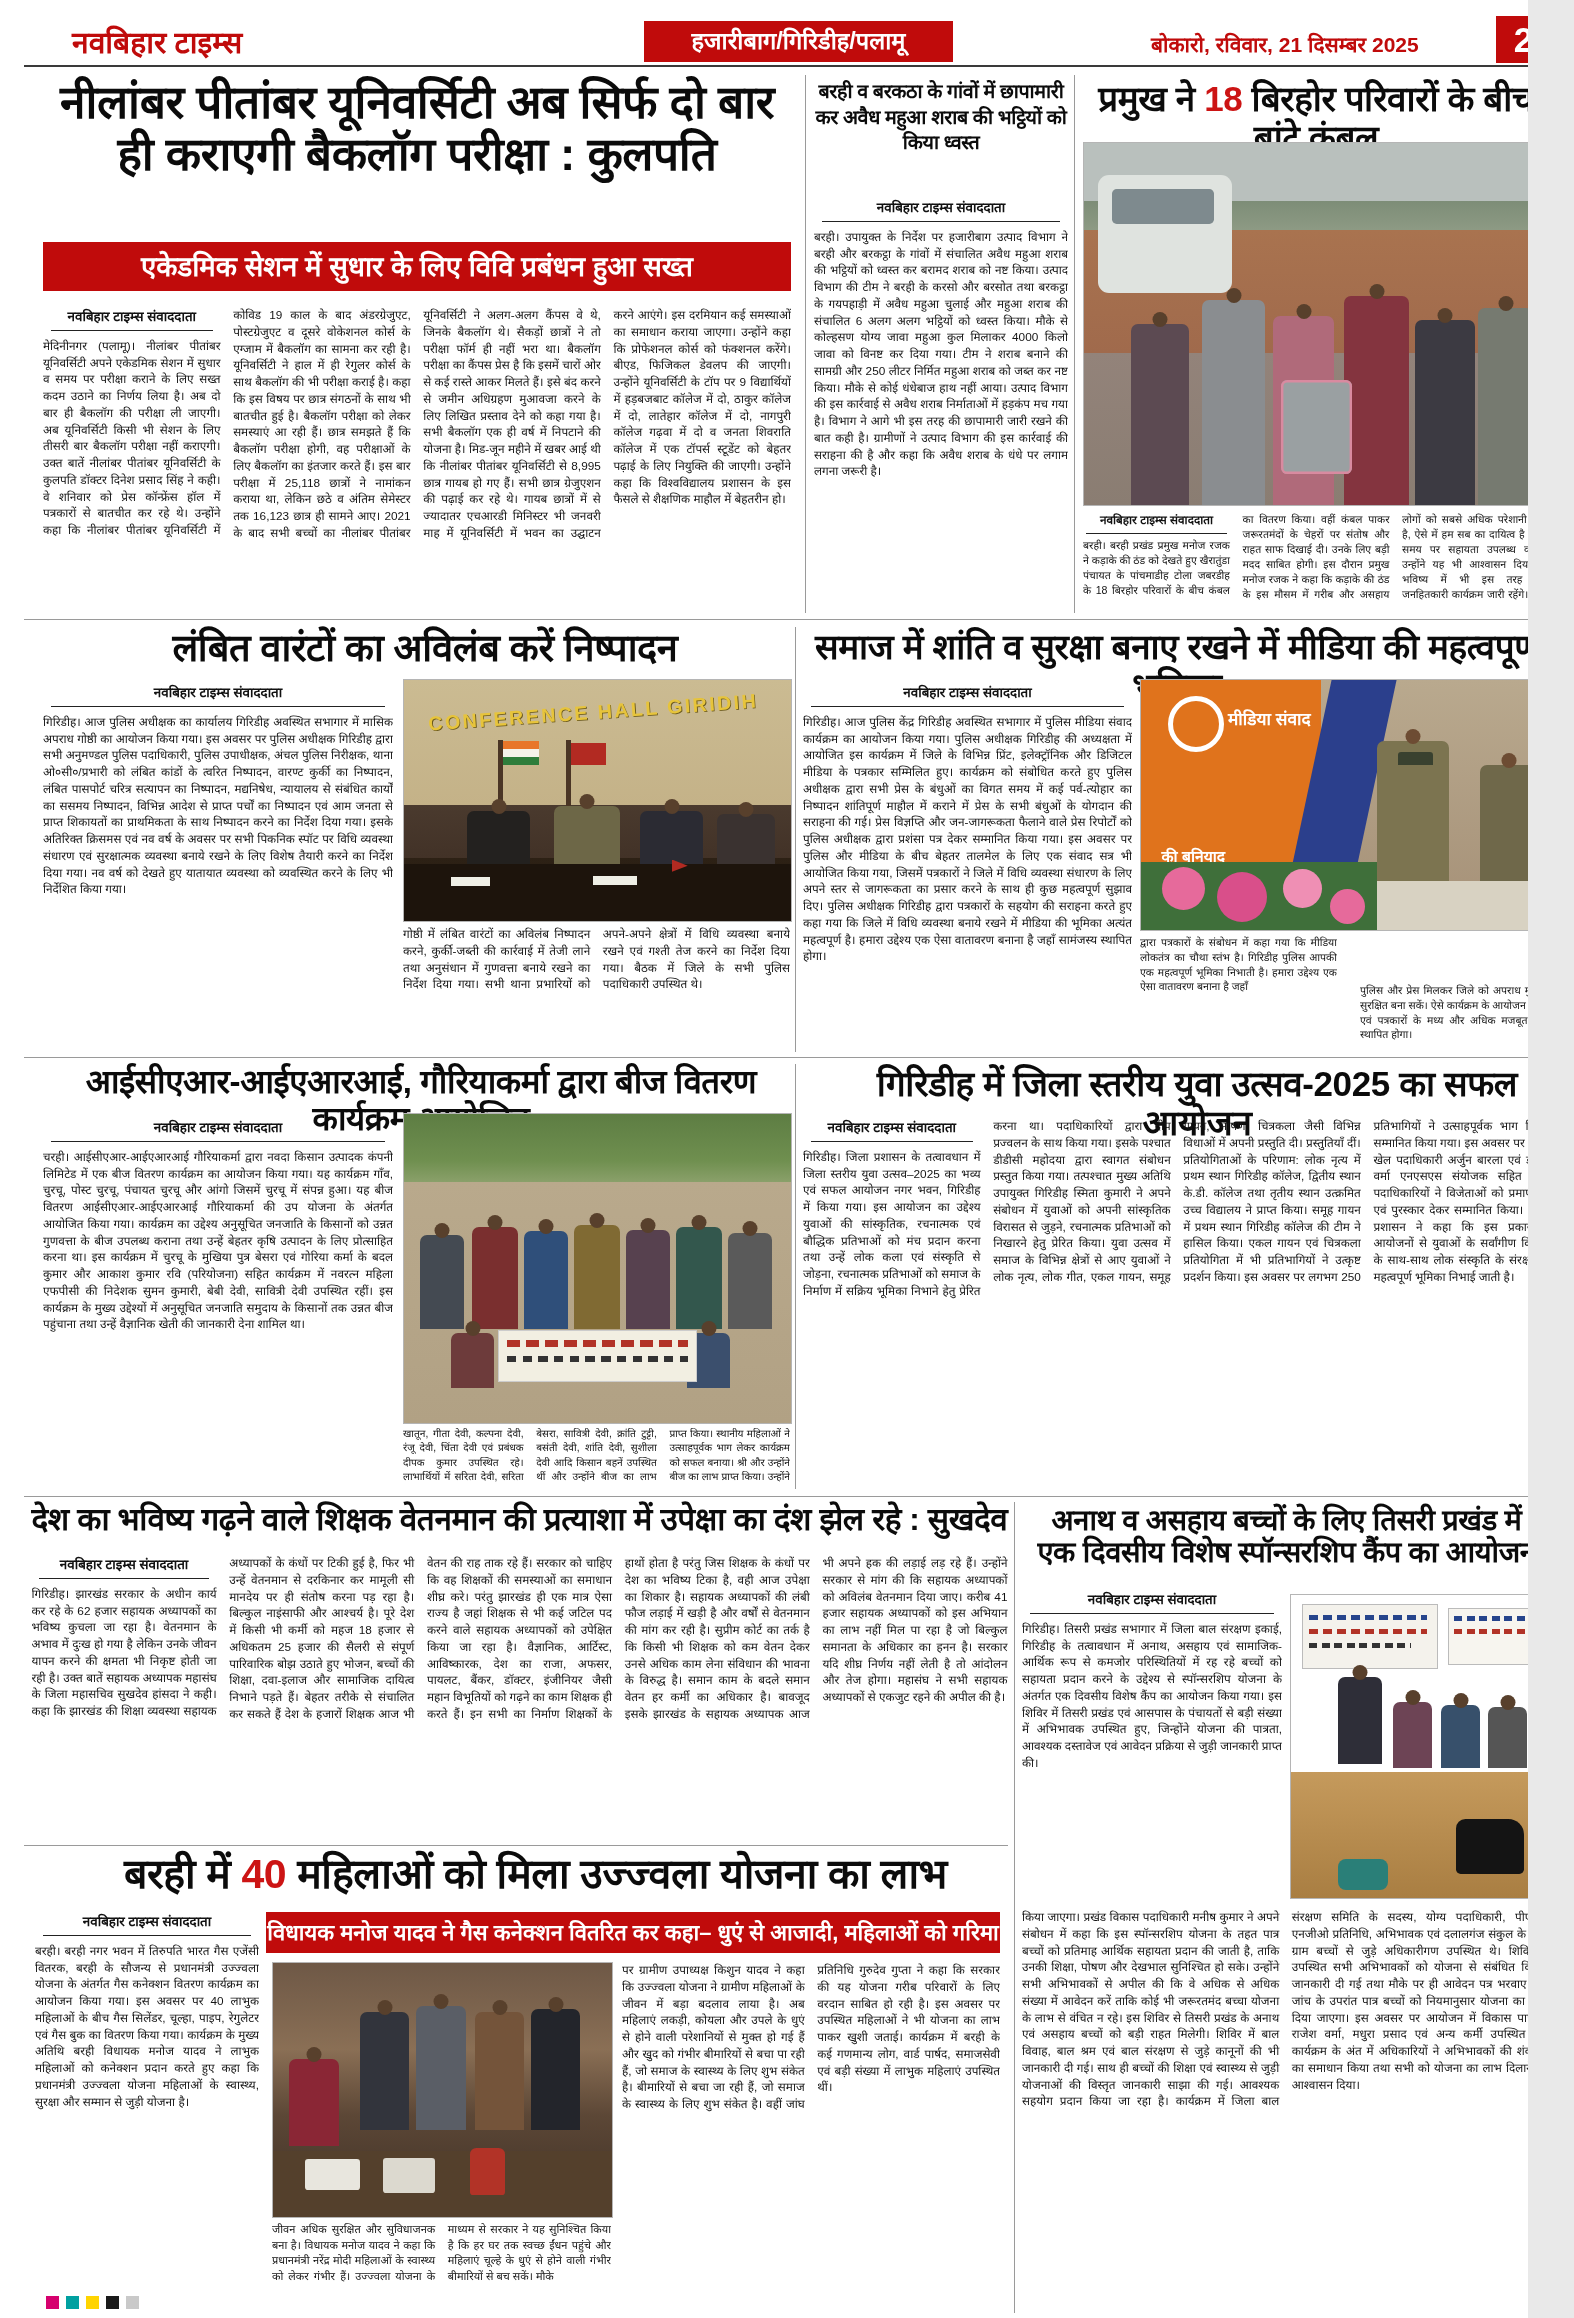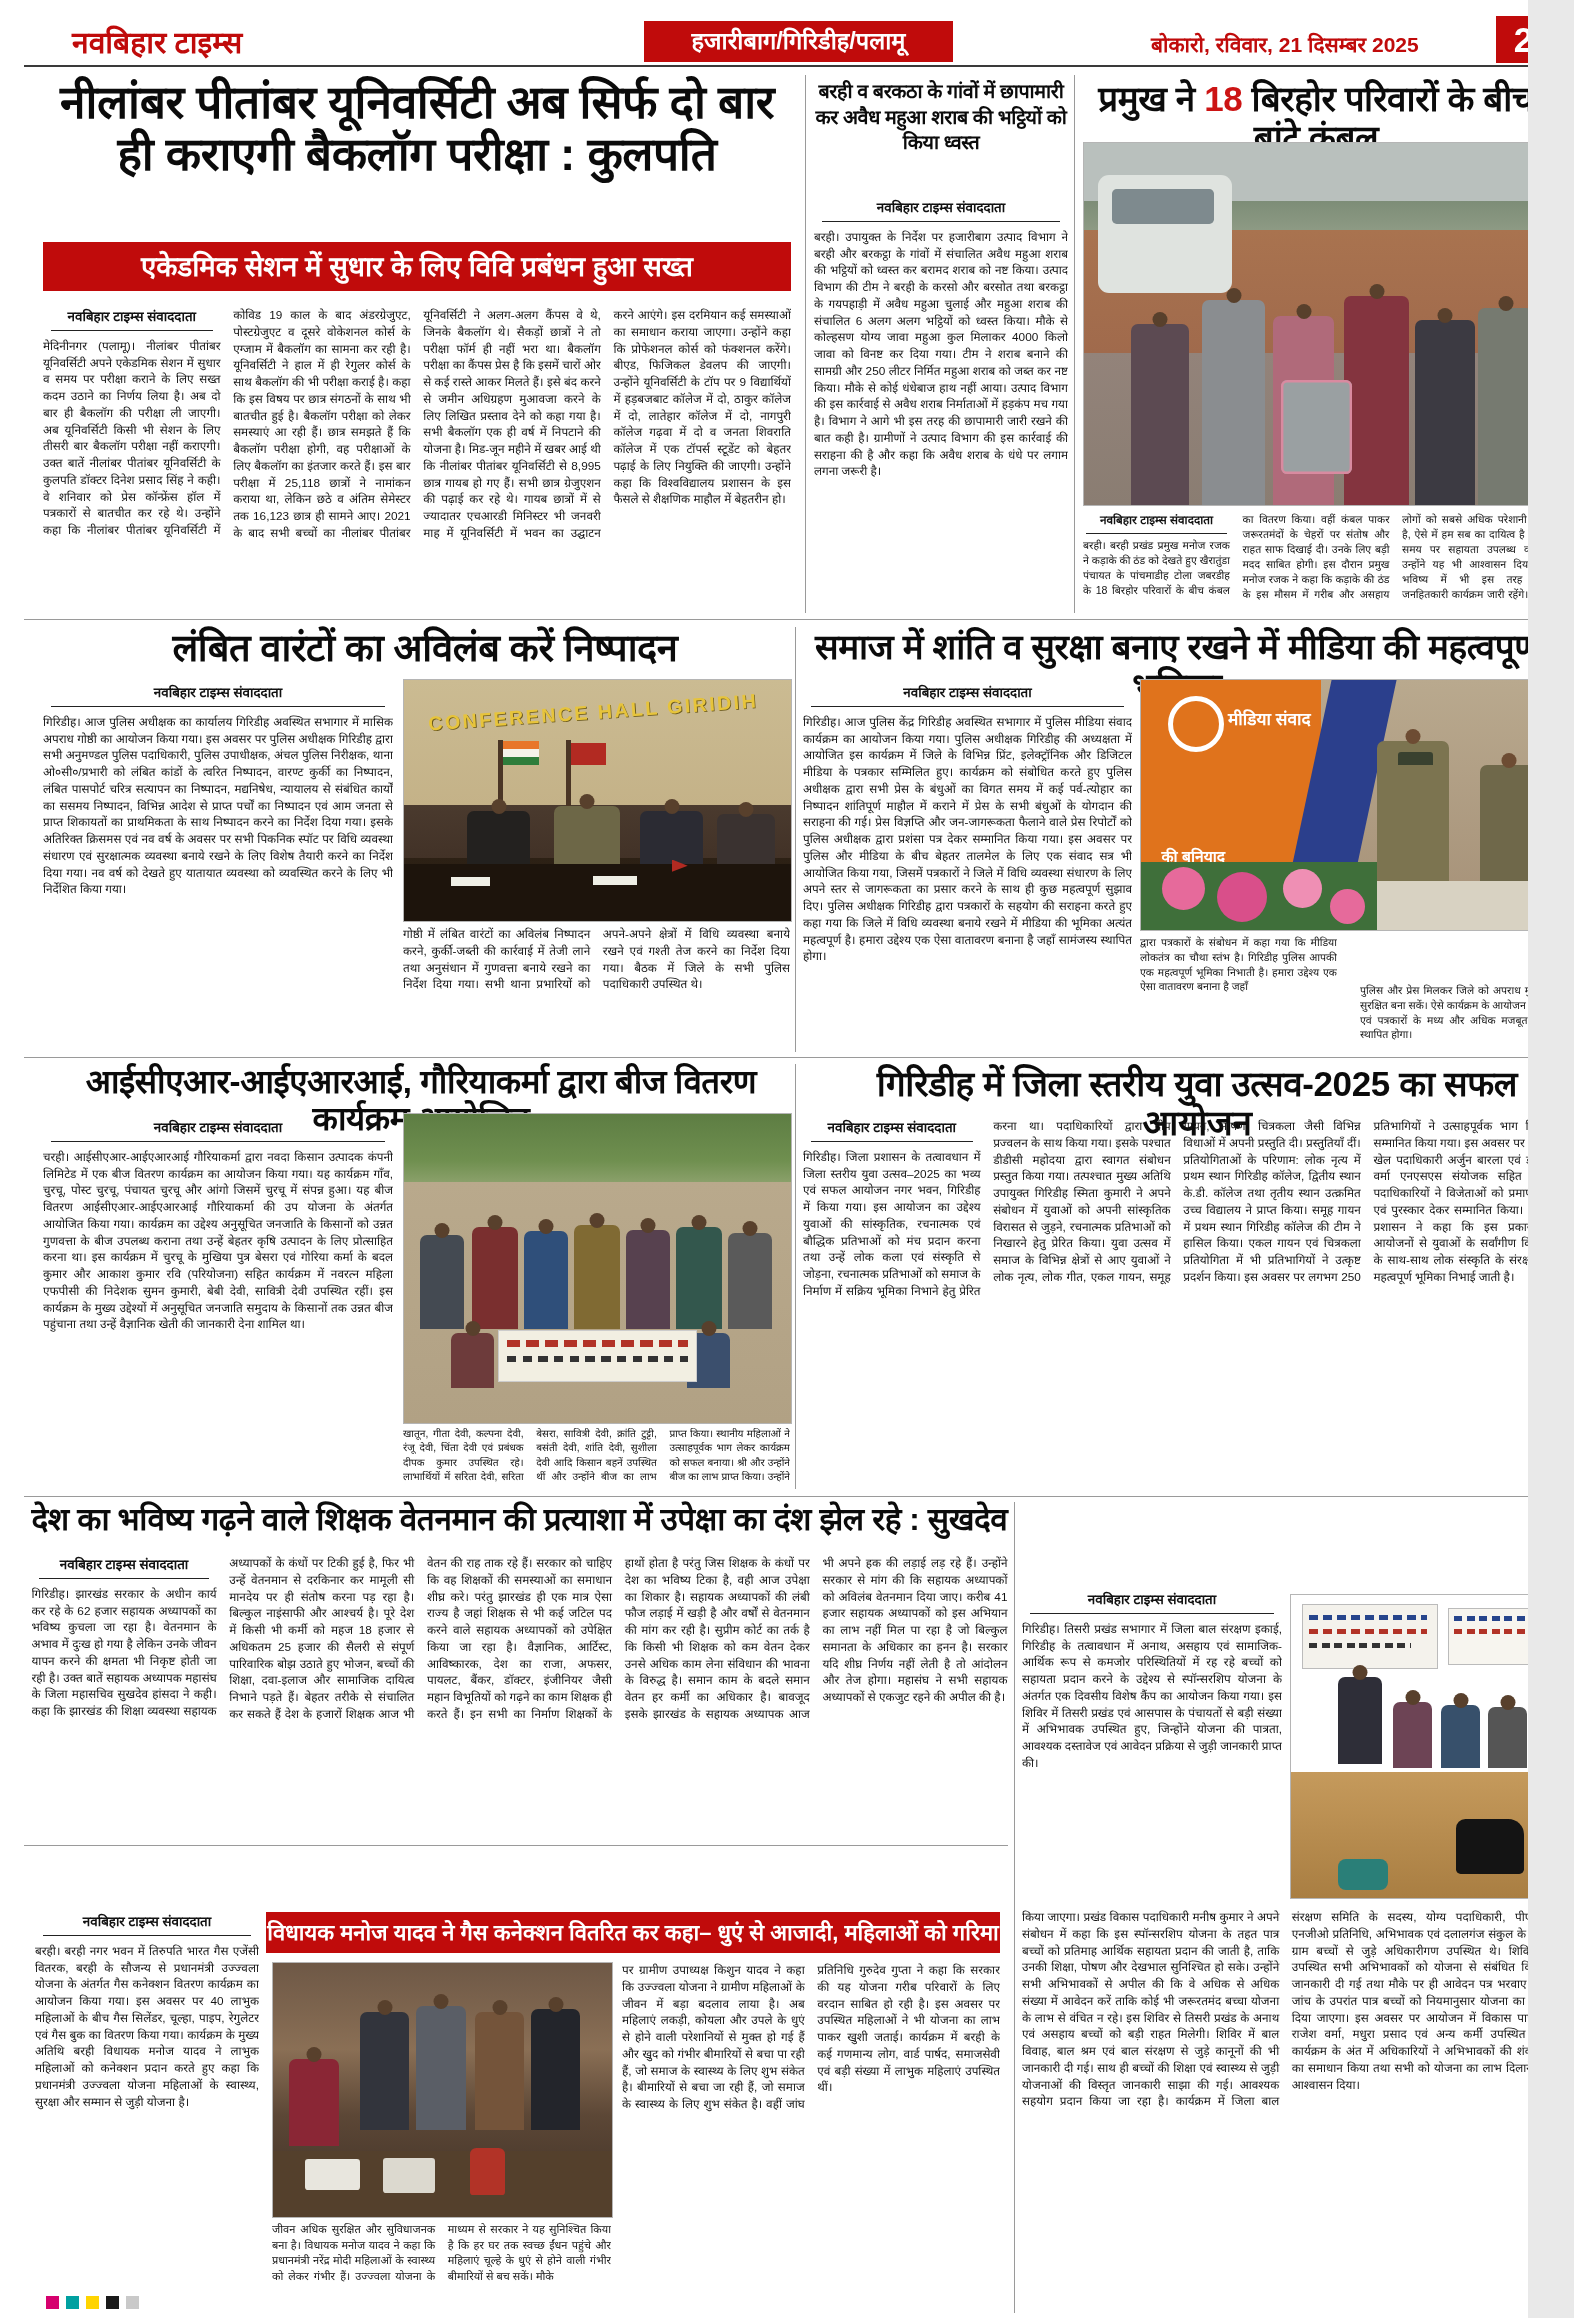--- a/index.html
+++ b/index.html
@@ -226,20 +226,24 @@
     <span class="byline">नवबिहार टाइम्स संवाददाता</span>
     <span>गिरिडीह। झारखंड सरकार के अधीन कार्य कर रहे के 62 हजार सहायक अध्यापकों का भविष्य कुचला जा रहा है। वेतनमान के अभाव में दुःख हो गया है लेकिन उनके जीवन यापन करने की क्षमता भी निकृष्ट होती जा रही है। उक्त बातें सहायक अध्यापक महासंघ के जिला महासचिव सुखदेव हांसदा ने कही। कहा कि झारखंड की शिक्षा व्यवस्था सहायक अध्यापकों के कंधों पर टिकी हुई है, फिर भी उन्हें वेतनमान से दरकिनार कर मामूली सी मानदेय पर ही संतोष करना पड़ रहा है। बिल्कुल नाइंसाफी और आश्चर्य है। पूरे देश में किसी भी कर्मी को महज 18 हजार से अधिकतम 25 हजार की</span>
     <span>सैलरी से संपूर्ण पारिवारिक बोझ उठाते हुए भोजन, बच्चों की शिक्षा, दवा-इलाज और सामाजिक दायित्व निभाने पड़ते हैं। बेहतर तरीके से संचालित कर सकते हैं देश के हजारों शिक्षक आज भी वेतन की राह ताक रहे हैं। सरकार को चाहिए कि वह शिक्षकों की समस्याओं का समाधान शीघ्र करे। परंतु झारखंड ही एक मात्र ऐसा राज्य है जहां शिक्षक से भी कई जटिल पद करने वाले सहायक अध्यापकों को उपेक्षित किया जा रहा है।</span>
     <span>वैज्ञानिक, आर्टिस्ट, आविष्कारक, देश का राजा, अफसर, पायलट, बैंकर, डॉक्टर, इंजीनियर जैसी महान विभूतियों को गढ़ने का काम शिक्षक ही करते हैं। इन सभी का निर्माण शिक्षकों के हाथों होता है परंतु जिस शिक्षक के कंधों पर देश का भविष्य टिका है, वही आज उपेक्षा का शिकार है। सहायक अध्यापकों की लंबी फौज लड़ाई में खड़ी है और वर्षों से वेतनमान की मांग कर रही है।</span>
     <span>सुप्रीम कोर्ट का तर्क है कि किसी भी शिक्षक को कम वेतन देकर उनसे अधिक काम लेना संविधान की भावना के विरुद्ध है। समान काम के बदले समान वेतन हर कर्मी का अधिकार है। बावजूद इसके झारखंड के सहायक अध्यापक आज भी अपने हक की लड़ाई लड़ रहे हैं। उन्होंने सरकार से मांग की कि सहायक अध्यापकों को अविलंब वेतनमान दिया जाए।</span>
     <span>करीब 41 हजार सहायक अध्यापकों को इस अभियान का लाभ नहीं मिल पा रहा है जो बिल्कुल समानता के अधिकार का हनन है। सरकार यदि शीघ्र निर्णय नहीं लेती है तो आंदोलन और तेज होगा। महासंघ ने सभी सहायक अध्यापकों से एकजुट रहने की अपील की है।</span>
   </div>
 
   <div class="abs vdiv" style="left:1014px;top:1502px;height:811px;"></div>
 
+  <div class="abs hl" style="left:1022px;top:1504px;width:529px;font-size:29px;">
+    <span style="display:block;">अनाथ व असहाय बच्चों के लिए तिसरी प्रखंड में</span>
+    <span style="display:block;">एक दिवसीय विशेष स्पॉन्सरशिप कैंप का आयोजन</span>
+  </div>
   <div class="abs bt" style="left:1022px;top:1590px;width:260px;height:309px;">
     <span class="byline">नवबिहार टाइम्स संवाददाता</span>
     <span>गिरिडीह। तिसरी प्रखंड सभागार में जिला बाल संरक्षण इकाई, गिरिडीह के तत्वावधान में अनाथ, असहाय एवं सामाजिक-आर्थिक रूप से कमजोर परिस्थितियों में रह रहे बच्चों को सहायता प्रदान करने के उद्देश्य से स्पॉन्सरशिप योजना के अंतर्गत एक दिवसीय विशेष कैंप का आयोजन किया गया। इस शिविर में तिसरी प्रखंड एवं आसपास के पंचायतों से बड़ी संख्या में अभिभावक उपस्थित हुए, जिन्होंने योजना की पात्रता, आवश्यक दस्तावेज एवं आवेदन प्रक्रिया से जुड़ी जानकारी प्राप्त की।</span>
   </div>
   <div class="photo" style="left:1290px;top:1594px;width:260px;height:303px;background:linear-gradient(180deg,#e8e4da 0%,#d8d2c4 28%,#cdbfa5 28%,#bca887 55%,#9a7a4e 55%,#85venil 100%,#7a5c38 100%);">
     <div class="abs" style="left:11px;top:9.4px;width:134px;height:63px;background:#f4f2ec;border:0.8px solid #bbb;">
       <div class="abs" style="left:6.3px;top:9.4px;width:118px;height:5.5px;background:repeating-linear-gradient(90deg,#27458c 0 9.4px,transparent 9.4px 14px);"></div>
       <div class="abs" style="left:6.3px;top:23.6px;width:118px;height:5.5px;background:repeating-linear-gradient(90deg,#b23327 0 9.4px,transparent 9.4px 14px);"></div>
       <div class="abs" style="left:6.3px;top:38px;width:102px;height:4.7px;background:repeating-linear-gradient(90deg,#333 0 7.9px,transparent 7.9px 12.6px);"></div>
     </div>
@@ -263,20 +267,23 @@
     <div class="abs" style="left:165px;bottom:23.6px;width:68px;height:55px;background:#141414;border-radius:9.4px 15.7px 4.7px 4.7px;"></div>
     <div class="abs" style="left:47px;bottom:7.9px;width:50px;height:31.5px;background:#2a7f78;border-radius:7.9px;"></div>
   </div>
   <div class="abs bt cols c2" style="left:1022px;top:1909px;width:527px;height:402px;">
     <span>किया जाएगा। प्रखंड विकास पदाधिकारी मनीष कुमार ने अपने संबोधन में कहा कि इस स्पॉन्सरशिप योजना के तहत पात्र बच्चों को प्रतिमाह आर्थिक सहायता प्रदान की जाती है, ताकि उनकी शिक्षा, पोषण और देखभाल सुनिश्चित हो सके। उन्होंने सभी अभिभावकों से अपील की कि वे अधिक से अधिक संख्या में आवेदन करें ताकि कोई भी जरूरतमंद बच्चा योजना के लाभ से वंचित न रहे। इस शिविर से तिसरी प्रखंड के अनाथ एवं असहाय बच्चों को बड़ी राहत मिलेगी। शिविर में बाल विवाह, बाल श्रम एवं बाल संरक्षण से जुड़े कानूनों की भी जानकारी दी गई। साथ ही बच्चों की शिक्षा एवं स्वास्थ्य से जुड़ी योजनाओं की विस्तृत जानकारी साझा की गई।</span>
     <span>आवश्यक सहयोग प्रदान किया जा रहा है। कार्यक्रम में जिला बाल संरक्षण समिति के सदस्य, योग्य पदाधिकारी, पीएलवी एनजीओ प्रतिनिधि, अभिभावक एवं दलालगंज संकुल के सभी ग्राम बच्चों से जुड़े अधिकारीगण उपस्थित थे। शिविर में उपस्थित सभी अभिभावकों को योजना से संबंधित विस्तृत जानकारी दी गई तथा मौके पर ही आवेदन पत्र भरवाए गए। जांच के उपरांत पात्र बच्चों को नियमानुसार योजना का लाभ दिया जाएगा। इस अवसर पर आयोजन में विकास पाण्डेय, राजेश वर्मा, मधुरा प्रसाद एवं अन्य कर्मी उपस्थित रहे। कार्यक्रम के अंत में अधिकारियों ने अभिभावकों की शंकाओं का समाधान किया तथा सभी को योजना का लाभ दिलाने का आश्वासन दिया।</span>
   </div>
 
   <div class="abs hdiv" style="left:23.6px;top:1845px;width:984px;"></div>
 
+  <div class="abs hl" style="left:71px;top:1852px;width:929px;font-size:41px;">
+    <span>बरही में </span><span class="num">40</span><span> महिलाओं को मिला उज्ज्वला योजना का लाभ</span>
+  </div>
   <div class="abs kicker" style="left:266px;top:1912px;width:734px;height:41px;line-height:41px;font-size:22px;">विधायक मनोज यादव ने गैस कनेक्शन वितरित कर कहा– धुएं से आजादी, महिलाओं को गरिमा</div>
   <div class="abs bt" style="left:35px;top:1912px;width:224px;height:400px;">
     <span class="byline">नवबिहार टाइम्स संवाददाता</span>
     <span>बरही। बरही नगर भवन में तिरुपति भारत गैस एजेंसी वितरक, बरही के सौजन्य से प्रधानमंत्री उज्ज्वला योजना के अंतर्गत गैस कनेक्शन वितरण कार्यक्रम का आयोजन किया गया। इस अवसर पर 40 लाभुक महिलाओं के बीच गैस सिलेंडर, चूल्हा, पाइप, रेगुलेटर एवं गैस बुक का वितरण किया गया। कार्यक्रम के मुख्य अतिथि बरही विधायक मनोज यादव ने लाभुक महिलाओं को कनेक्शन प्रदान करते हुए कहा कि प्रधानमंत्री उज्ज्वला योजना महिलाओं के स्वास्थ्य, सुरक्षा और सम्मान से जुड़ी योजना है।</span>
   </div>
   <div class="photo" style="left:272px;top:1962px;width:339px;height:254px;background:linear-gradient(180deg,#6e5846 0%,#8a6f55 34%,#5c4736 60%,#3e3026 100%);">
     <div class="pers" style="left:15.7px;bottom:71px;width:50px;height:87px;background:#8a2635;">
         <i class="hd"></i>
       </div>
     <div class="pers" style="left:87px;bottom:87px;width:49px;height:118px;background:#32343c;">

